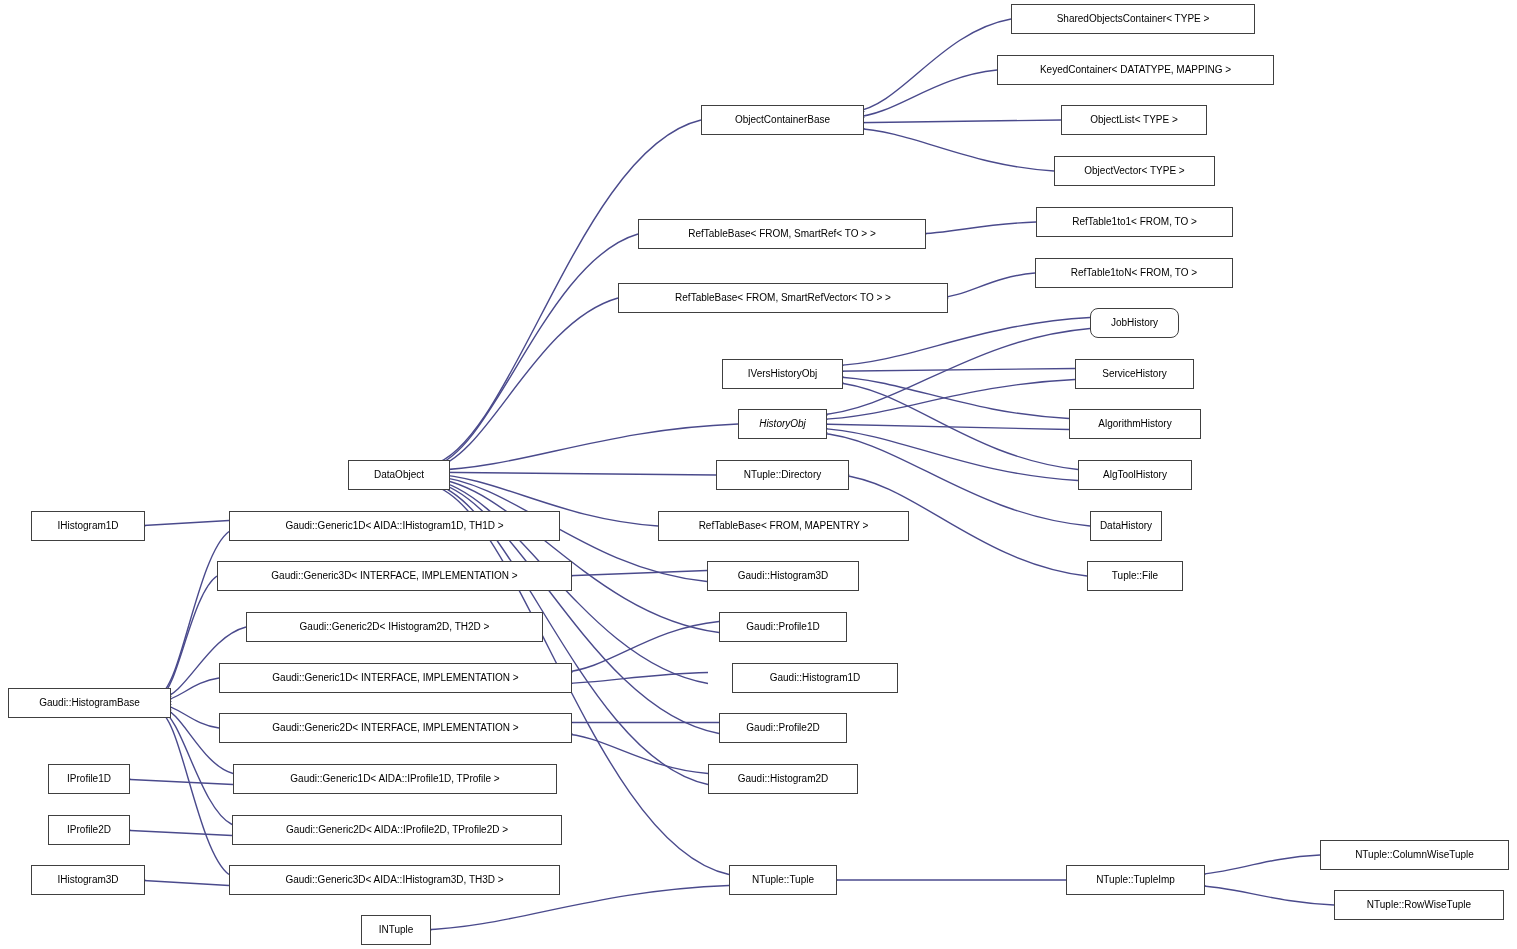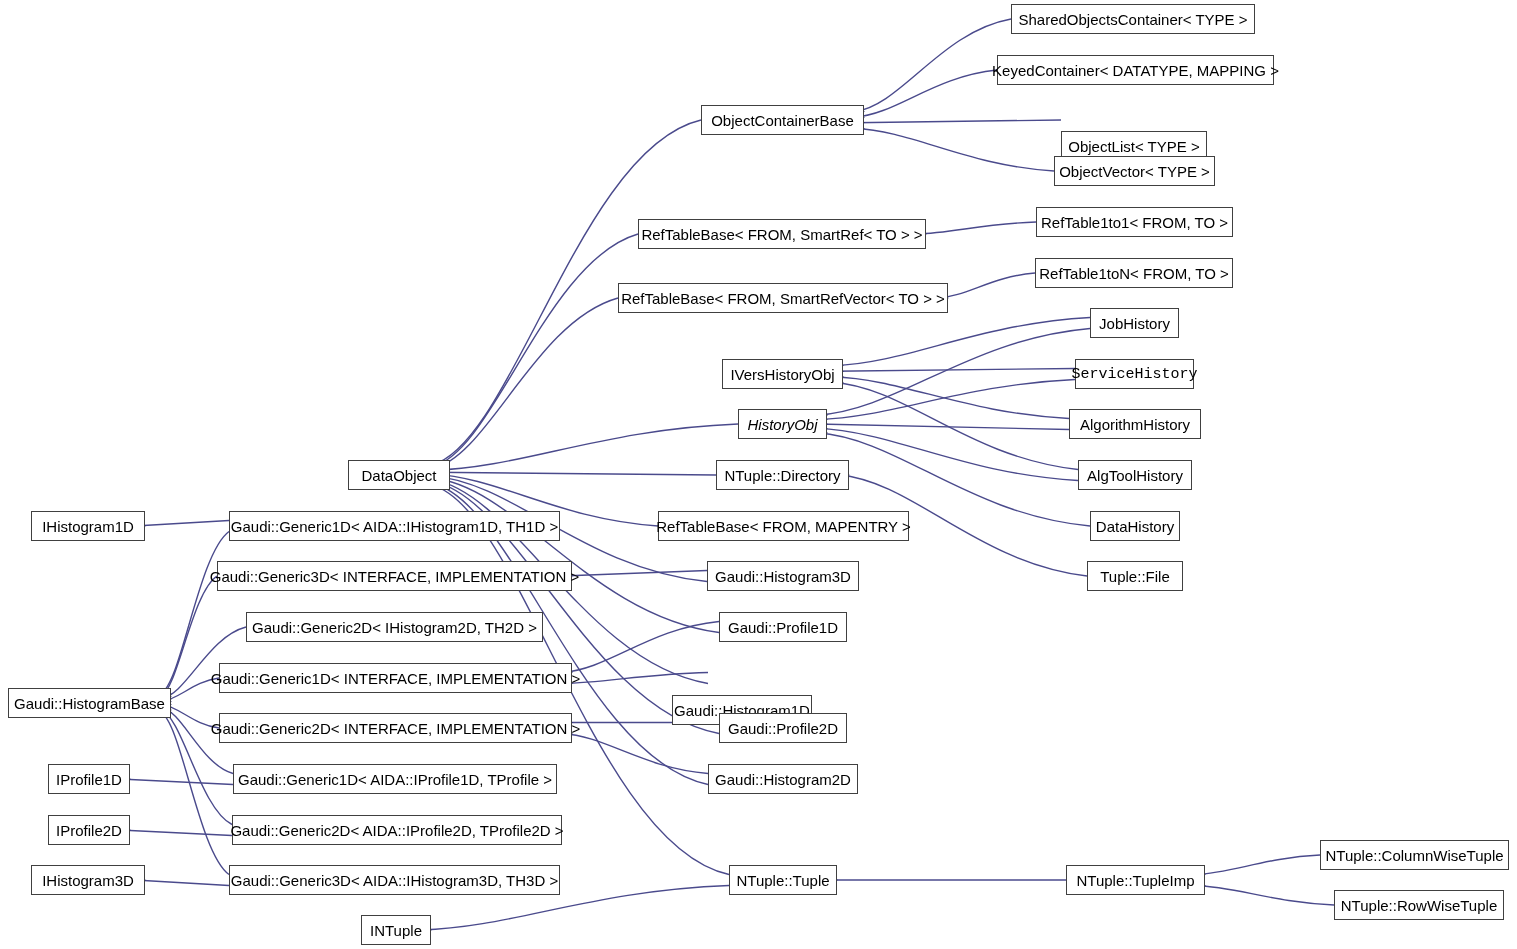--- a/index.html
+++ b/index.html
@@ -23,21 +23,21 @@
     width: 1517px;
     height: 949px;
     pointer-events: none;
   }
   .node {
     position: absolute;
     box-sizing: border-box;
     border: 1px solid #404040;
     background: #ffffff;
     color: #000000;
-    font-size: 15px;
+    font-size: 10px;
     line-height: 1;
     display: flex;
     align-items: center;
     justify-content: center;
     white-space: nowrap;
     padding: 0 7px;
     height: 30px;
     z-index: 5;
     cursor: pointer;
   }
@@ -153,45 +153,45 @@
   <div id="node-layer">
       <div class="node" style="left: 1011px; top: 4px; width: 244px;">
         <span>SharedObjectsContainer&lt; TYPE &gt;</span>
       </div>
       <div class="node" style="left: 997px; top: 55px; width: 277px;">
         <span>KeyedContainer&lt; DATATYPE, MAPPING &gt;</span>
       </div>
       <div class="node" style="left: 701px; top: 105px; width: 163px;">
         <span>ObjectContainerBase</span>
       </div>
-      <div class="node" style="left: 1061px; top: 105px; width: 146px; margin-top: 26px;">
+      <div class="node" style="left: 1061px; top: 105px; width: 146px;">
         <span>ObjectList&lt; TYPE &gt;</span>
       </div>
       <div class="node" style="left: 1054px; top: 156px; width: 161px;">
         <span>ObjectVector&lt; TYPE &gt;</span>
       </div>
       <div class="node" style="left: 638px; top: 219px; width: 288px;">
         <span>RefTableBase&lt; FROM, SmartRef&lt; TO &gt; &gt;</span>
       </div>
       <div class="node" style="left: 1036px; top: 207px; width: 197px;">
         <span>RefTable1to1&lt; FROM, TO &gt;</span>
       </div>
       <div class="node" style="left: 1035px; top: 258px; width: 198px;">
         <span>RefTable1toN&lt; FROM, TO &gt;</span>
       </div>
       <div class="node" style="left: 618px; top: 283px; width: 330px;">
         <span>RefTableBase&lt; FROM, SmartRefVector&lt; TO &gt; &gt;</span>
       </div>
-      <div class="node" style="left: 1090px; top: 308px; width: 89px;">
+      <div class="node" style="left: 1090px; top: 308px; width: 89px; border-radius: 8px;">
         <span>JobHistory</span>
       </div>
       <div class="node" style="left: 722px; top: 359px; width: 121px;">
         <span>IVersHistoryObj</span>
       </div>
-      <div class="node" style="left: 1075px; top: 359px; width: 119px; font-family: Liberation Mono, monospace;">
+      <div class="node" style="left: 1075px; top: 359px; width: 119px;">
         <span>ServiceHistory</span>
       </div>
       <div class="node" style="left: 738px; top: 409px; width: 89px; font-style: italic;">
         <span>HistoryObj</span>
       </div>
       <div class="node" style="left: 1069px; top: 409px; width: 132px;">
         <span>AlgorithmHistory</span>
       </div>
       <div class="node" style="left: 348px; top: 460px; width: 102px;">
         <span>DataObject</span>
@@ -204,42 +204,42 @@
       </div>
       <div class="node" style="left: 31px; top: 511px; width: 114px;">
         <span>IHistogram1D</span>
       </div>
       <div class="node" style="left: 229px; top: 511px; width: 331px;">
         <span>Gaudi::Generic1D&lt; AIDA::IHistogram1D, TH1D &gt;</span>
       </div>
       <div class="node" style="left: 658px; top: 511px; width: 251px;">
         <span>RefTableBase&lt; FROM, MAPENTRY &gt;</span>
       </div>
-      <div class="node" style="left: 1090px; top: 511px; width: 90px;">
+      <div class="node" style="left: 1090px; top: 511px; width: 72px;">
         <span>DataHistory</span>
       </div>
       <div class="node" style="left: 217px; top: 561px; width: 355px;">
         <span>Gaudi::Generic3D&lt; INTERFACE, IMPLEMENTATION &gt;</span>
       </div>
       <div class="node" style="left: 707px; top: 561px; width: 152px;">
         <span>Gaudi::Histogram3D</span>
       </div>
       <div class="node" style="left: 1087px; top: 561px; width: 96px;">
         <span>Tuple::File</span>
       </div>
       <div class="node" style="left: 246px; top: 612px; width: 297px;">
         <span>Gaudi::Generic2D&lt; IHistogram2D, TH2D &gt;</span>
       </div>
       <div class="node" style="left: 719px; top: 612px; width: 128px;">
         <span>Gaudi::Profile1D</span>
       </div>
       <div class="node" style="left: 219px; top: 663px; width: 353px;">
         <span>Gaudi::Generic1D&lt; INTERFACE, IMPLEMENTATION &gt;</span>
       </div>
-      <div class="node" style="left: 672px; top: 663px; width: 140px; margin-top: 32px;">
+      <div class="node" style="left: 732px; top: 663px; width: 166px;">
         <span>Gaudi::Histogram1D</span>
       </div>
       <div class="node" style="left: 8px; top: 688px; width: 163px;">
         <span>Gaudi::HistogramBase</span>
       </div>
       <div class="node" style="left: 219px; top: 713px; width: 353px;">
         <span>Gaudi::Generic2D&lt; INTERFACE, IMPLEMENTATION &gt;</span>
       </div>
       <div class="node" style="left: 719px; top: 713px; width: 128px;">
         <span>Gaudi::Profile2D</span>

